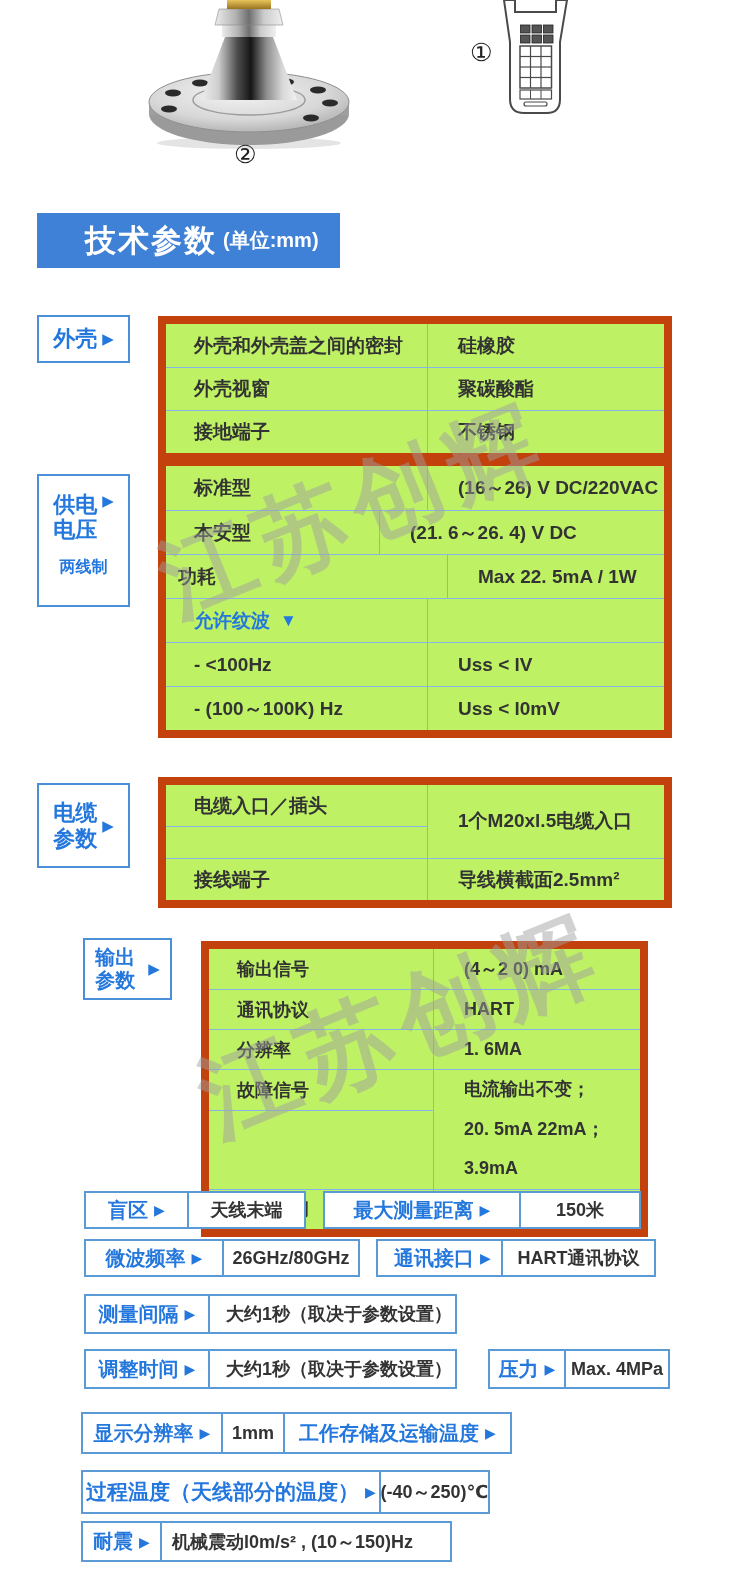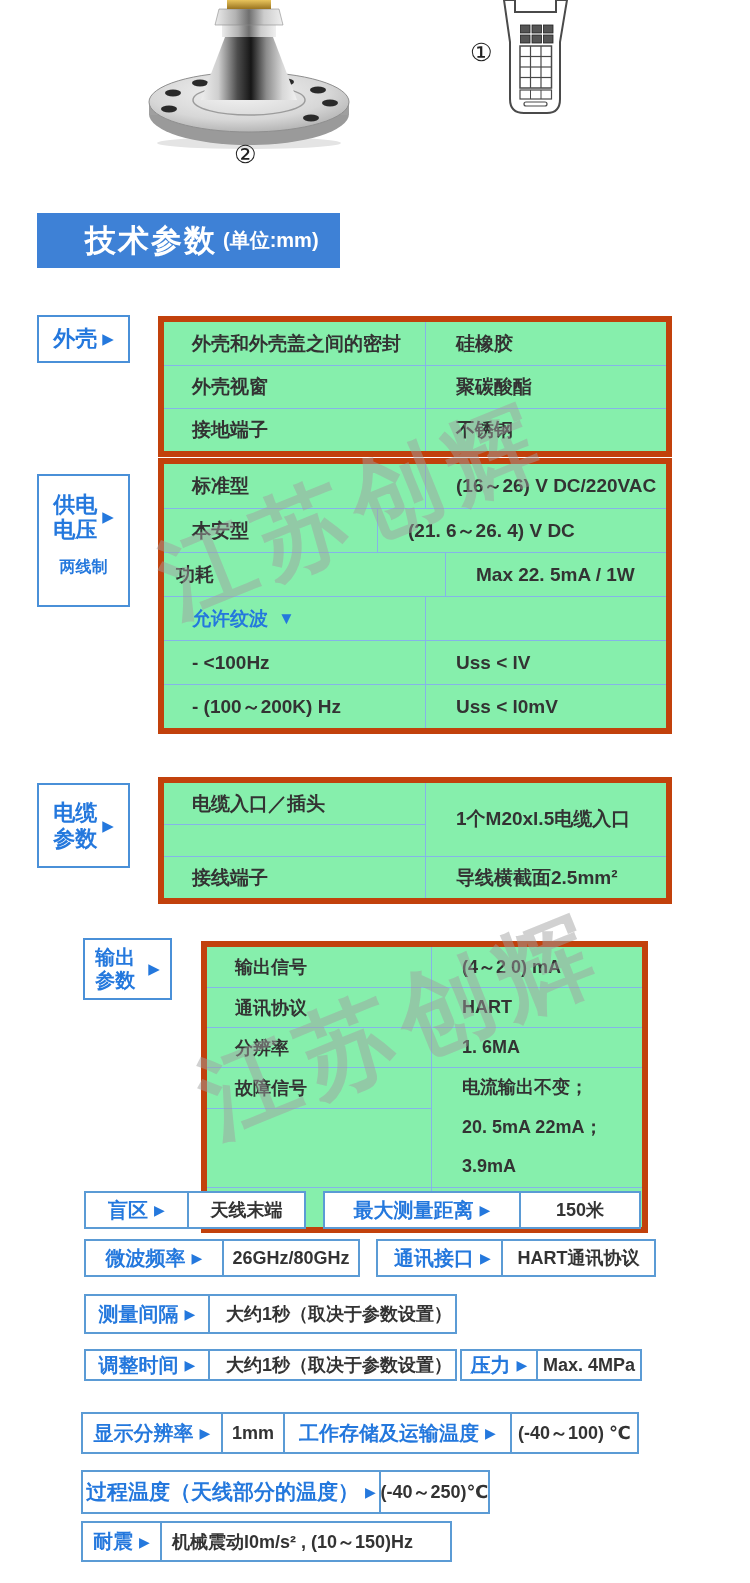--- a/index.html
+++ b/index.html
@@ -15,21 +15,21 @@
 
   
   .lblbox{border:2px solid #4a90d8;background:#fff;color:#2478dd;font-weight:bold;
           display:flex;align-items:center;justify-content:center;}
   .lbl-inline{font-size:22px;}
   .lbl-col{display:flex;flex-direction:column;line-height:1.15;font-size:22px;}
   .arrow{font-size:15px;margin-left:5px;color:#2478dd;}
   .lbl-sub{font-size:16px;font-weight:bold;color:#2478dd;margin-top:14px;}
 
   
-  .tbl{background:#86efac;border:6px solid #c2410c;}
+  .tbl{background:#bef264;border:8px solid #c2410c;}
   .trow{display:flex;border-top:1px solid #85b4e8;box-sizing:border-box;}
   .trow.first{border-top:none;}
   .tname{box-sizing:border-box;padding-left:28px;display:flex;align-items:center;
          font-size:19px;font-weight:600;color:#333;border-right:1px solid #85b4e8;}
   .tval{box-sizing:border-box;padding-left:30px;display:flex;align-items:center;
         font-size:19px;font-weight:600;color:#333;flex:1;}
   .blue{color:#2478dd;}
   .dtri{font-size:17px;margin-left:10px;color:#2478dd;}
   .mergecol{display:flex;flex-direction:column;justify-content:center;box-sizing:border-box;
             padding-left:30px;font-size:19px;font-weight:600;color:#333;flex:1;line-height:1.9;}
@@ -155,21 +155,21 @@
       <div class="tname" style="width:262px;">外壳视窗</div>
       <div class="tval">聚碳酸酯</div>
     </div>
     <div class="trow" style="height:43px;">
       <div class="tname" style="width:262px;">接地端子</div>
       <div class="tval">不锈钢</div>
     </div>
   </div>
 
   <div class="abs lblbox" style="left:37px;top:474px;width:93px;height:133px;flex-direction:column;justify-content:flex-start;padding-top:16px;">
-    <div style="display:flex;align-items:center;">
+    <div style="display:flex;">
       <div class="lbl-col">
         <span>供电</span>
         <span>电压</span>
       </div>
       <span class="arrow">▶</span>
     </div>
     <div class="lbl-sub">两线制</div>
   </div>
   <div class="abs tbl" style="left:158px;top:458px;width:514px;">
     <div class="trow first" style="height:44px;">
@@ -189,21 +189,21 @@
         <span>允许纹波</span>
         <span class="dtri">▼</span>
       </div>
       <div class="tval"></div>
     </div>
     <div class="trow" style="height:44px;">
       <div class="tname" style="width:262px;">- &lt;100Hz</div>
       <div class="tval">Uss &lt; lV</div>
     </div>
     <div class="trow" style="height:44px;">
-      <div class="tname" style="width:262px;">- (100～200K) Hz</div>
+      <div class="tname" style="width:262px;">- (100～100K) Hz</div>
       <div class="tval">Uss &lt; l0mV</div>
     </div>
   </div>
 
   <div class="abs lblbox" style="left:37px;top:783px;width:93px;height:85px;">
     <div class="lbl-col">
       <span>电缆</span>
       <span>参数</span>
     </div>
     <span class="arrow">▶</span>
@@ -307,21 +307,21 @@
       <div class="qcell" style="width:122px;">
         <span class="ql">测量间隔</span>
         <span class="qarrow">▶</span>
       </div>
       <div class="qcell" style="width:247px;justify-content:flex-start;padding-left:16px;">
         <span class="qv">大约1秒（取决于参数设置）</span>
       </div>
     </div>
   </div>
 
-  <div class="abs qrow" style="left:84px;top:1349px;height:32px;">
+  <div class="abs qrow" style="left:84px;top:1349px;height:40px;gap:28px;">
     <div class="qbox">
       <div class="qcell" style="width:122px;">
         <span class="ql">调整时间</span>
         <span class="qarrow">▶</span>
       </div>
       <div class="qcell" style="width:247px;justify-content:flex-start;padding-left:16px;">
         <span class="qv">大约1秒（取决于参数设置）</span>
       </div>
     </div>
     <div class="qbox" style="margin-left:3px;">
@@ -341,23 +341,20 @@
         <span class="ql">显示分辨率</span>
         <span class="qarrow">▶</span>
       </div>
       <div class="qcell" style="width:62px;">
         <span class="qv">1mm</span>
       </div>
       <div class="qcell" style="width:227px;">
         <span class="ql">工作存储及运输温度</span>
         <span class="qarrow">▶</span>
       </div>
-      <div class="qcell" style="width:127px;">
-        <span class="qv">(-40～100) ℃</span>
-      </div>
     </div>
   </div>
 
   <div class="abs qrow" style="left:81px;top:1470px;height:44px;">
     <div class="qbox">
       <div class="qcell" style="width:296px;">
         <span class="ql" style="font-size:21px;">过程温度（天线部分的温度）</span>
         <span class="qarrow">▶</span>
       </div>
       <div class="qcell" style="width:109px;">

